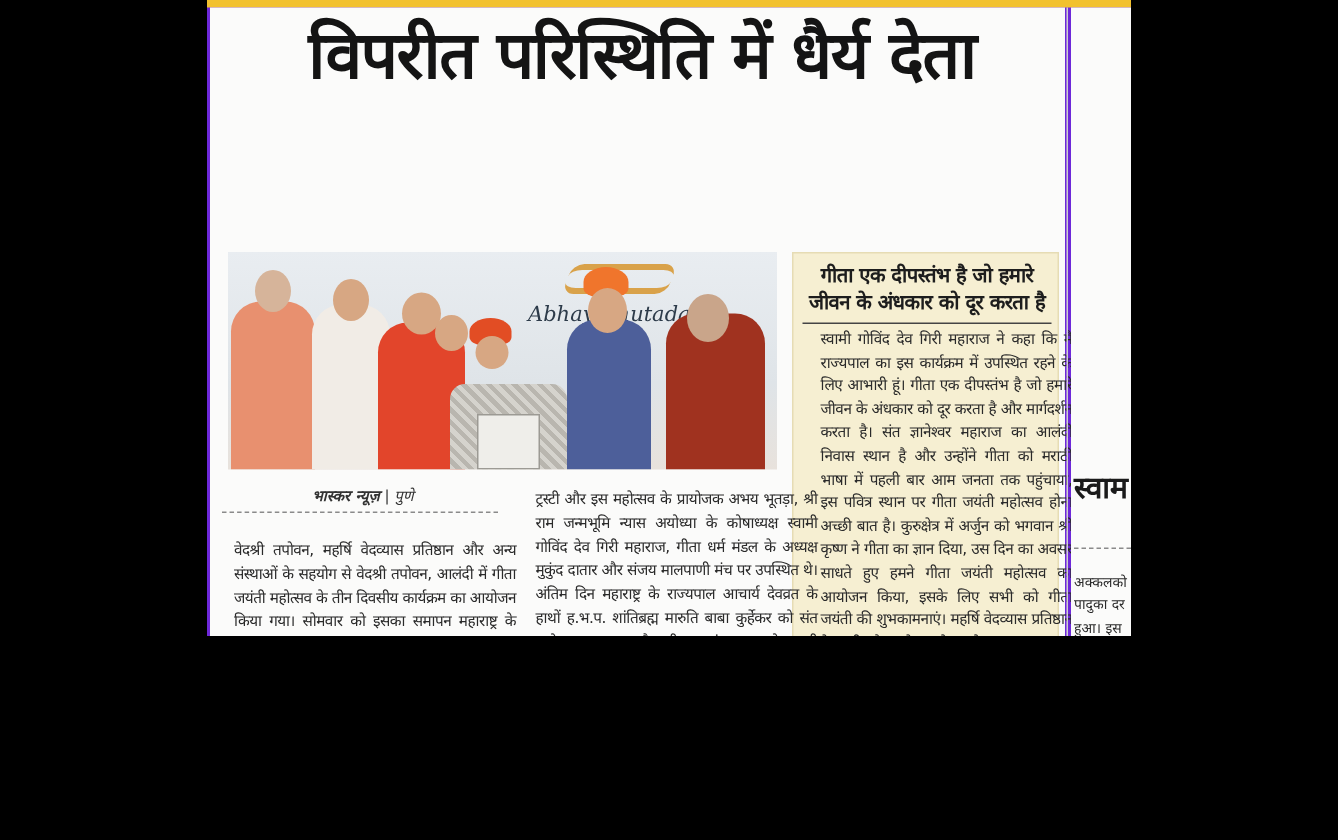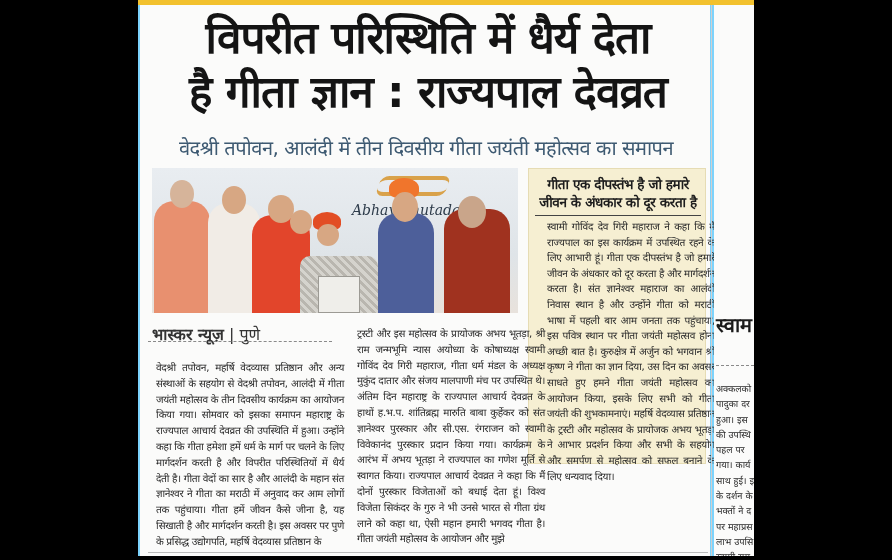--- a/index.html
+++ b/index.html
@@ -1,21 +1,21 @@
 <!DOCTYPE html>
 <html><head>
   <meta charset="utf-8">
   <style>
     * { box-sizing: border-box; margin: 0; padding: 0; }
     html, body { width: 892px; height: 560px; background: #000; overflow: hidden; }
     body { position: relative; font-family: "DejaVu Sans", sans-serif; }
 
     .page {
-      position: absolute; left: 138px; top: 0; width: 616px; height: 556px;
-      background: #7dd3fc; overflow: hidden;
+      position: absolute; left: 138px; top: 0; width: 616px; height: 424px;
+      background: #6d28d9; overflow: hidden;
     }
     .top-strip {
       position: absolute; left: 0; top: 0; width: 616px; height: 5px;
       background: #f2c12e;
     }
     .main-article {
       position: absolute; left: 2px; top: 5px; width: 570px; height: 551px;
       background: #fbfbfa;
     }
     .headline {
@@ -71,21 +71,21 @@
       position: absolute; left: 6px; top: 46px; width: 166px; border-top: 1px solid #444;
     }
     .sidebar-body {
       position: absolute; left: 18px; top: 50px; width: 168px;
       font-size: 10.2px; line-height: 15.6px; color: #2a2a2a; text-align: justify;
       letter-spacing: -0.3px;
     }
 
     .byline {
       position: absolute; left: 12px; top: 318px; width: 180px;
-      font-size: 16px; color: #333; text-align: left;
+      font-size: 10px; color: #333; text-align: center; font-style: italic;
     }
     .byline b { font-weight: bold; }
     .byline-rule {
       position: absolute; left: 8px; top: 336px; width: 184px;
       border-top: 1px dashed #8a8a8a;
     }
     .col {
       position: absolute; top: 343px; width: 188px;
       font-size: 10.2px; line-height: 15.8px; color: #2a2a2a; text-align: justify;
       letter-spacing: -0.35px;
@@ -133,23 +133,21 @@
   </style>
 </head>
 <body>
 
 <div class="page">
   <div class="top-strip"></div>
 
   <div class="main-article">
     <h1 class="headline">
       <span class="line">विपरीत परिस्थिति में धैर्य देता</span>
-      <span class="line">है गीता ज्ञान : राज्यपाल देवव्रत</span>
     </h1>
-    <div class="subhead">वेदश्री तपोवन, आलंदी में तीन दिवसीय गीता जयंती महोत्सव का समापन</div>
 
     <div class="photo">
       <div class="logo-mark"></div>
       <div class="logo-text">Abhay Bhutada</div>
 
       <div class="person" style="left:2px;width:56px;height:112px;background:#e8906f;"></div>
       <div class="head" style="left:18px;top:12px;width:24px;height:28px;background:#d6b49a;"></div>
       <div class="person" style="left:56px;width:52px;height:110px;background:#f1ece6;"></div>
       <div class="head" style="left:70px;top:18px;width:24px;height:28px;"></div>
       <div class="person" style="left:100px;width:58px;height:98px;background:#e2452b;"></div>

